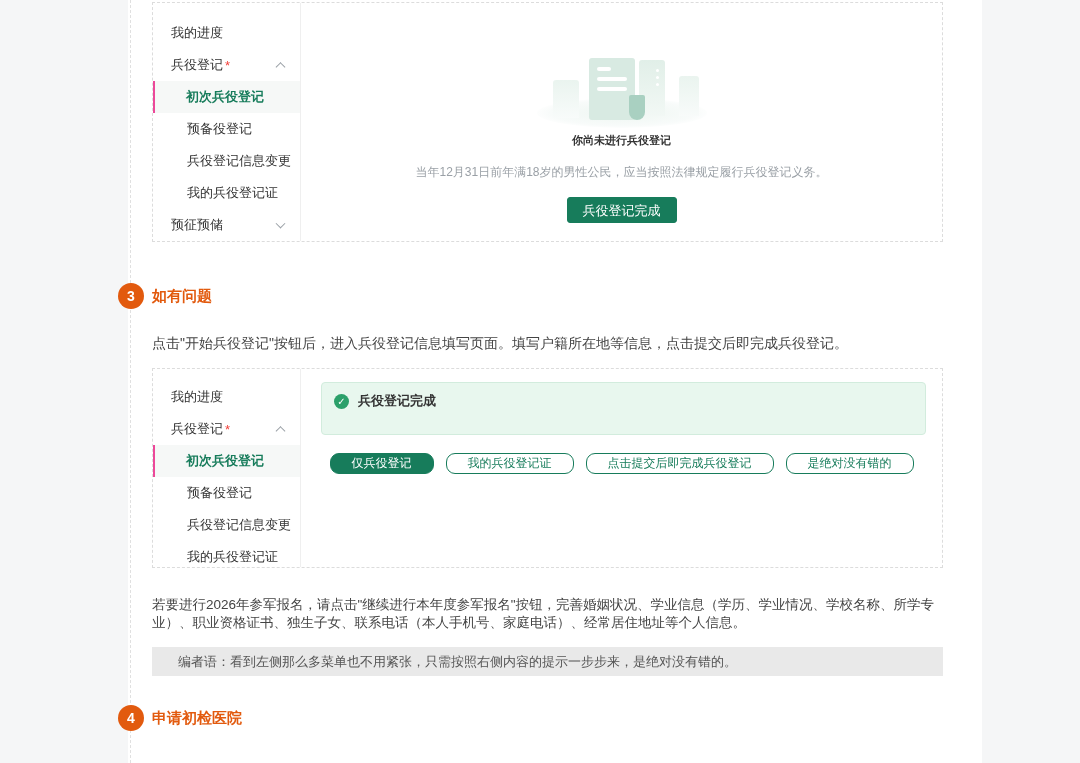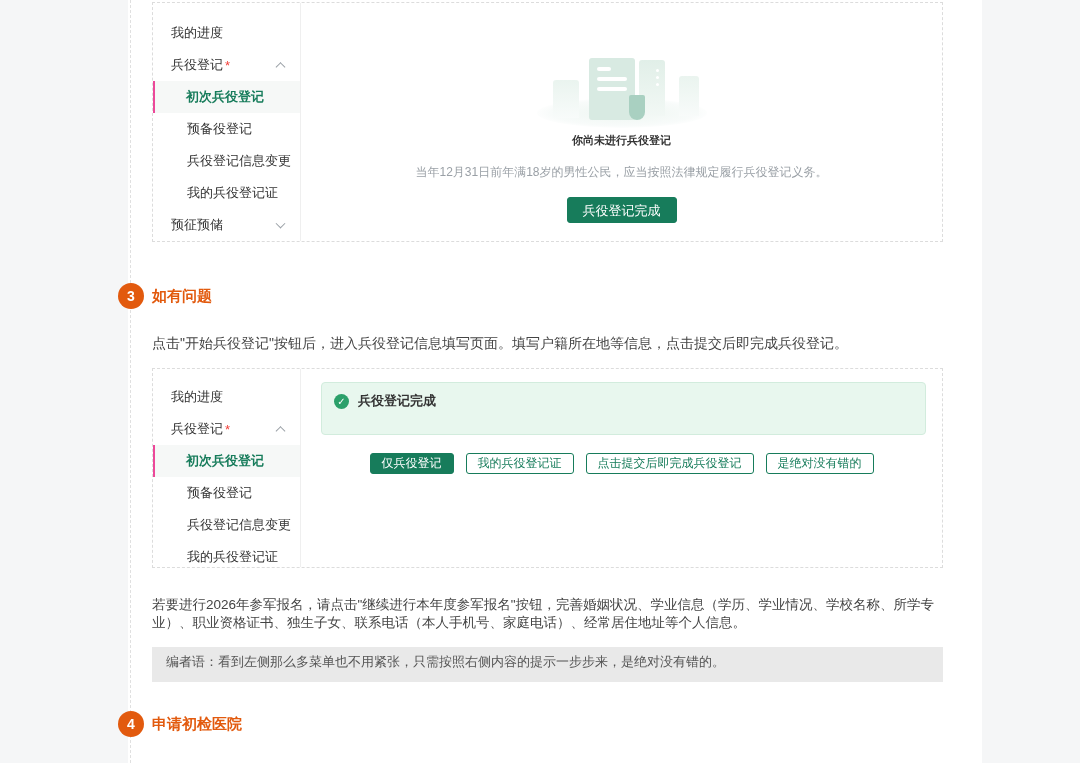--- a/index.html
+++ b/index.html
@@ -57,28 +57,28 @@
 
   
   .main2 { flex:1; }
   .alert { margin:13px 16px 0 20px; height:53px; background:#e8f7ee; border:1px solid #d2ecdd; border-radius:4px; padding:9px 12px; }
   .alert-top { display:flex; align-items:center; }
   .check { width:15px; height:15px; border-radius:50%; background:#2ba06a; color:#fff; font-size:10px;
            text-align:center; line-height:15px; margin-right:9px; flex:none; }
   .alert-title { font-size:13px; font-weight:bold; color:#333; }
   .alert-desc { margin-top:5px; padding-left:24px; font-size:12px; color:#94a59b; }
   .btn-row { margin-top:18px; display:flex; justify-content:center; gap:12px; }
-  .btn-sm { height:21px; line-height:19px; font-size:12px; padding:0 11px; border-radius:3px;
+  .btn-sm { height:21px; line-height:19px; font-size:12px; padding:0 21px; border-radius:9px;
             border:1px solid #177c5b; cursor:pointer; background:#fff; color:#177c5b; }
   .btn-sm.fill { background:#177c5b; color:#fff; }
 
   
   .para { margin:28px 0 0 24px; width:793px; font-size:13.5px; color:#444; line-height:18px; }
-  .note { margin:15px 0 0 24px; width:791px; height:35px; line-height:29px; background:#e9e9e9;
-          padding:0 14px; font-size:13px; color:#555; }
+  .note { margin:15px 0 0 24px; width:791px; height:29px; line-height:29px; background:#e9e9e9;
+          padding:0 26px; font-size:13px; color:#555; }
 </style>
 </head>
 <body>
 
 <div class="content">
   <div class="timeline"></div>
 
   <div class="shot shot1">
     <div class="sb">
       <div class="sb-item">

